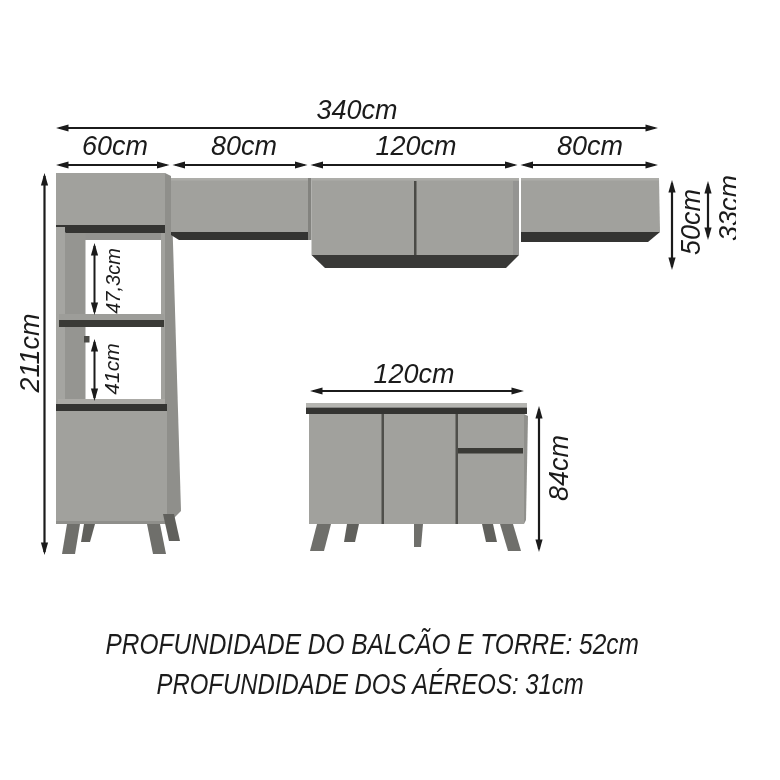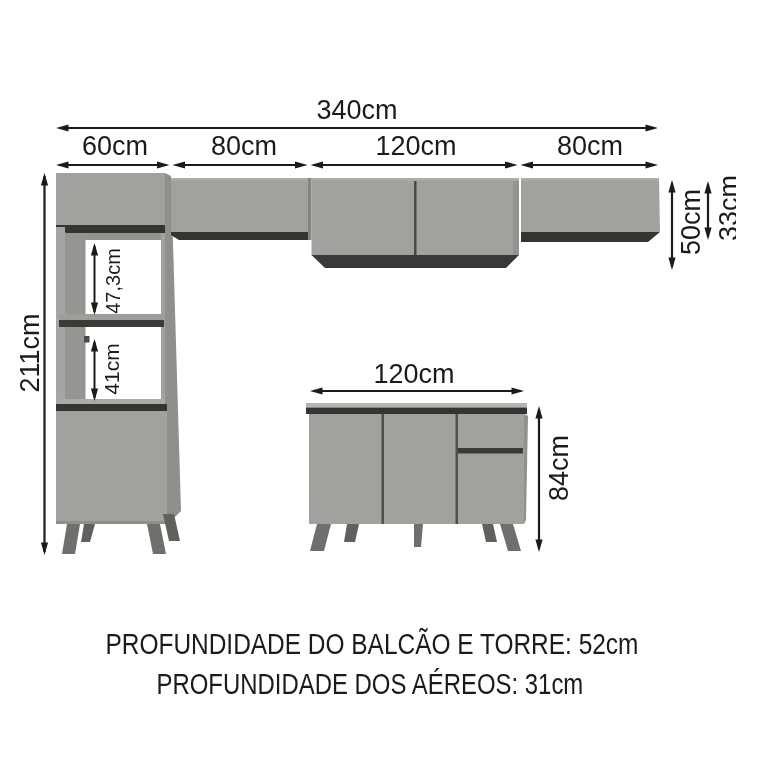--- a/index.html
+++ b/index.html
@@ -1,16 +1,16 @@
 <!DOCTYPE html>
 <html><head>
 <meta charset="utf-8">
 <style>
   html,body{margin:0;padding:0;background:#ffffff;}
-  #page{position:relative;width:736px;height:780px;background:#ffffff;overflow:hidden;}
+  #page{position:relative;width:736px;height:780px;background:#ffffff;overflow:hidden;font-style:italic;}
   svg{display:block;}
   text{font-family:"Liberation Sans", sans-serif;fill:#1b1b1b;}
 </style>
 </head>
 <body>
 <div id="page">
 <svg width="780" height="780" viewBox="0 0 780 780">
 
   <rect x="0" y="0" width="780" height="780" fill="#ffffff"></rect>
 

